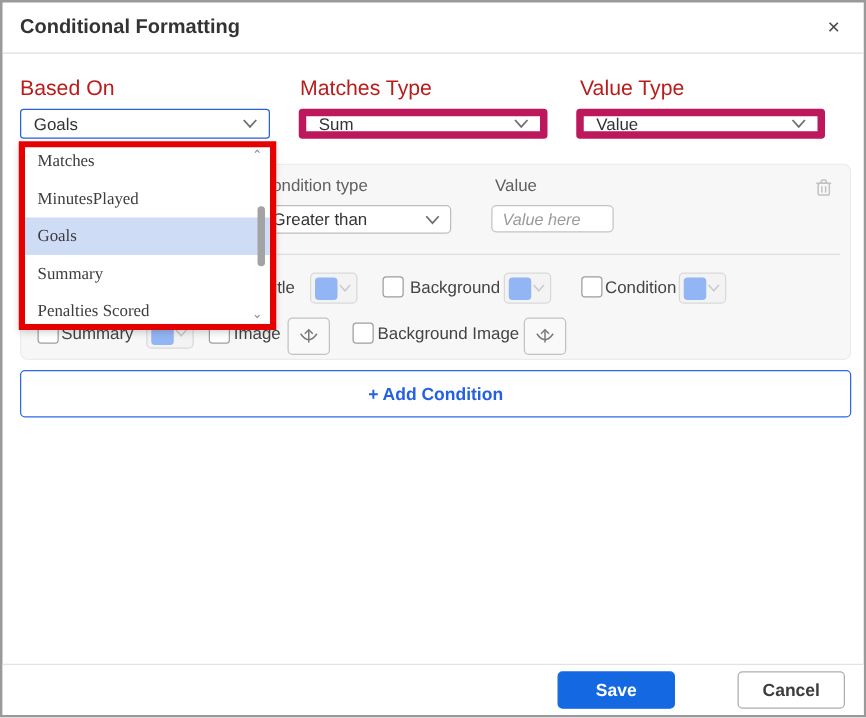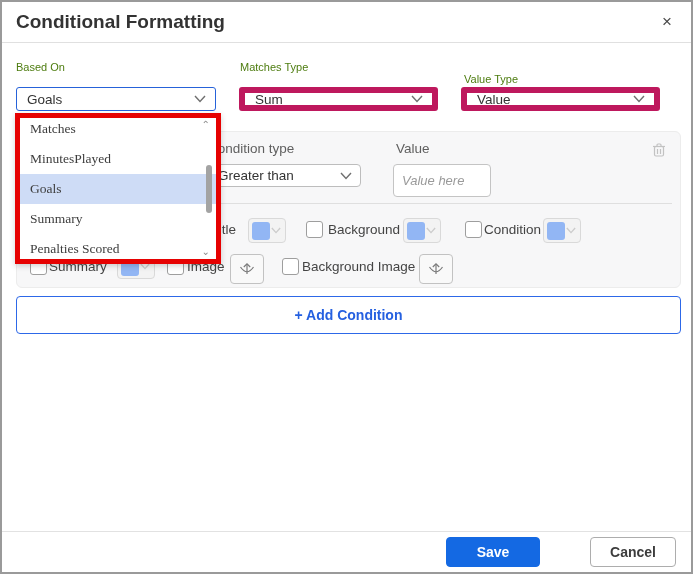--- a/index.html
+++ b/index.html
@@ -15,31 +15,31 @@
     color: #333;
   }
 
   
   .dlg-header {
     position: absolute; top: 0; left: 0; right: 0; height: 41px;
     border-bottom: 1px solid #e0e0e0;
     display: flex; align-items: center;
     padding: 0 14px;
   }
-  .dlg-title { font-size: 19px; font-weight: bold; color: #333; }
+  .dlg-title { font-size: 16px; font-weight: bold; color: #333; }
   .dlg-close {
     position: absolute; right: 12px; top: 8px;
     width: 24px; height: 24px; line-height: 24px;
     text-align: center; font-size: 17px; color: #4a4a4a;
     cursor: pointer;
   }
 
   
   .field-label {
-    position: absolute; font-size: 11px; color: #4d7c0f;
+    position: absolute; font-size: 17px; color: #b91c1c;
   }
   .select-box {
     position: absolute; height: 24px;
     background: #fff; border: 6px solid #be185d; border-radius: 3px;
     display: flex; align-items: center;
     padding: 0 28px 0 10px; font-size: 13.5px; color: #333;
   }
   .select-box.focused { border: 1px solid #2662d9; }
   .select-box .chev {
     position: absolute; right: 9px; top: 50%; margin-top: -4px;
@@ -60,21 +60,21 @@
 
   .mini-select {
     position: absolute; height: 23px;
     background: #fff; border: 1px solid #bdbdbd; border-radius: 4px;
     display: flex; align-items: center;
     padding: 0 26px 0 9px; font-size: 13.5px; color: #333;
   }
   .mini-select .chev { position: absolute; right: 8px; top: 50%; margin-top: -4px; }
 
   .value-input {
-    position: absolute; height: 33px; width: 98px;
+    position: absolute; height: 22px; width: 98px;
     border: 1px solid #c4c4c4; border-radius: 4px;
     padding: 0 8px; font-size: 13px; font-family: "Liberation Sans", sans-serif;
     color: #333; background: #fff;
   }
   .value-input::placeholder { color: #9a9a9a; font-style: italic; }
 
   .trash-btn { position: absolute; right: 12px; top: 9px; width: 18px; height: 18px; cursor: pointer; }
 
   .cb {
     position: absolute; width: 17px; height: 17px;
@@ -156,21 +156,21 @@
 
 <div class="dialog">
 
   <div class="dlg-header">
     <span class="dlg-title">Conditional Formatting</span>
     <span class="dlg-close">×</span>
   </div>
 
   <span class="field-label" style="left:14px; top:59px;">Based On</span>
   <span class="field-label" style="left:238px; top:59px;">Matches Type</span>
-  <span class="field-label" style="left:462px; top:59px;margin-top:12px;">Value Type</span>
+  <span class="field-label" style="left:462px; top:59px;">Value Type</span>
 
   <div class="select-box focused" style="left:14px; top:85px; width:200px;">
     <span>Goals</span>
     <span class="chev">
       <svg width="12" height="8" viewBox="0 0 12 8">
           <polyline points="1,1 6,6.5 11,1" fill="none" stroke="#6f6f6f" stroke-width="1.4"></polyline>
         </svg>
     </span>
   </div>
   <div class="select-box" style="left:237px; top:85px; width:199px;">

